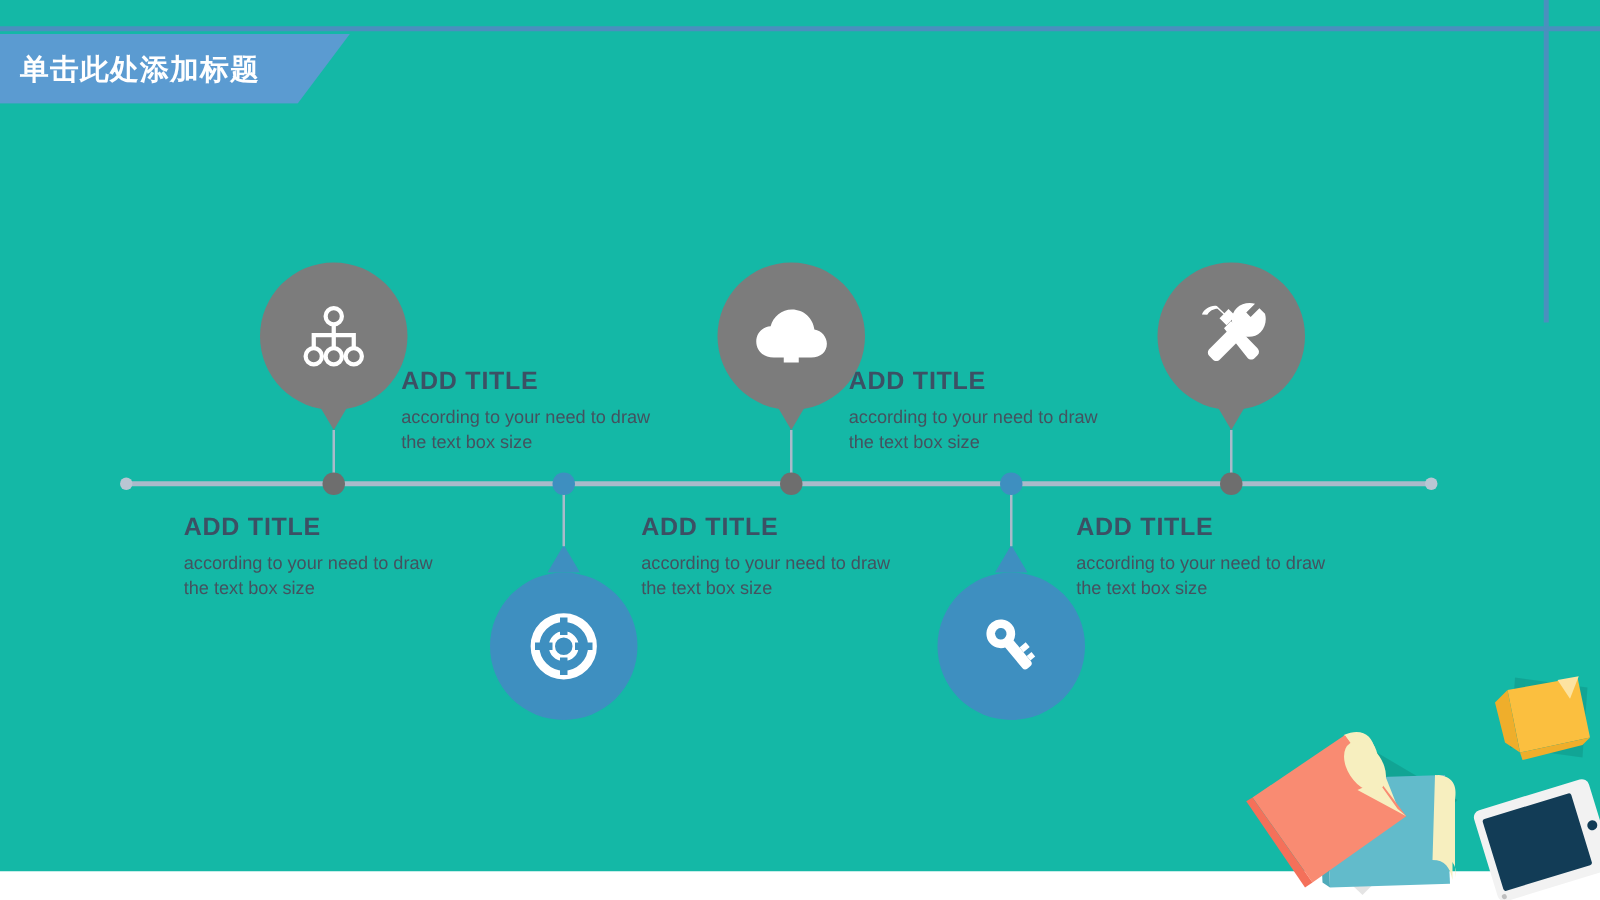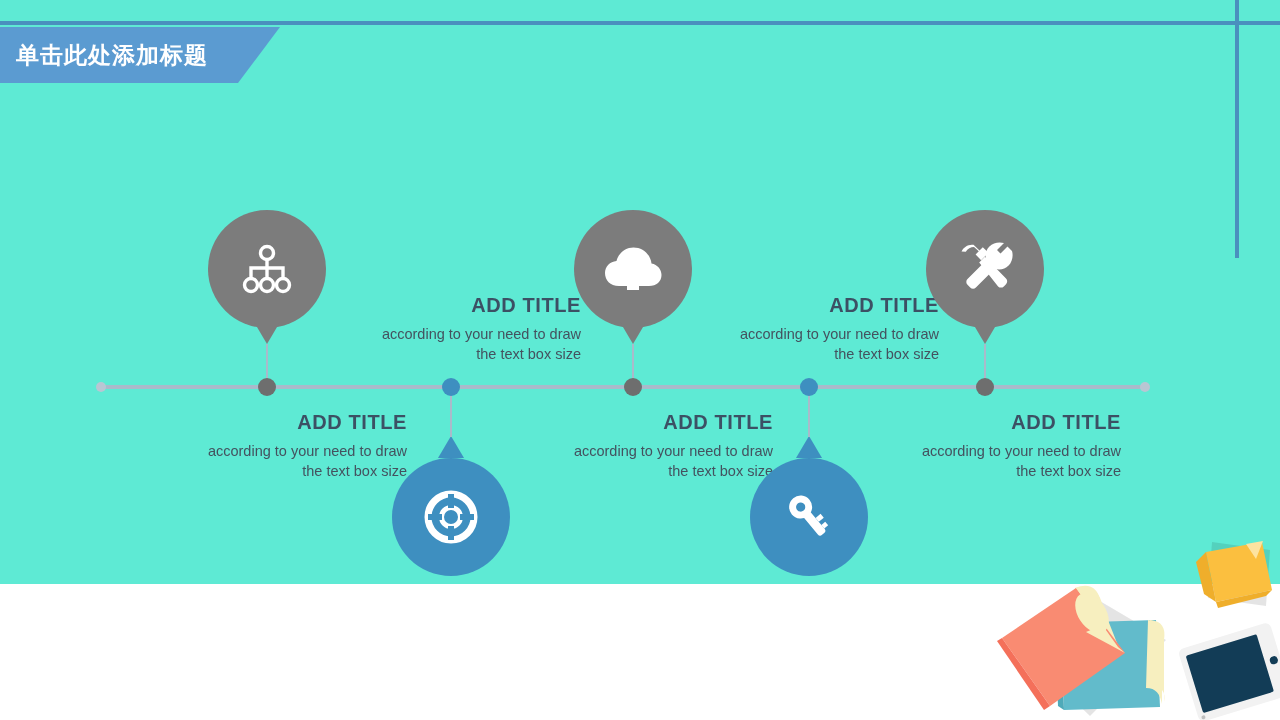--- a/index.html
+++ b/index.html
@@ -6,22 +6,22 @@
   html, body {
     margin: 0; padding: 0;
     width: 1280px; height: 720px;
     background: #ffffff;
     font-family: "Liberation Sans", sans-serif;
     overflow: hidden;
   }
   #slide {
     position: relative;
     width: 1280px;
-    height: 584px;
-    background: #5eead4;
+    height: 697px;
+    background: #14b8a6;
   }
 
   
   .deco-hline {
     position: absolute;
     left: 0; top: 21px;
     width: 1280px; height: 4px;
     background: #4A90BE;
   }
   .deco-vline {
@@ -125,21 +125,21 @@
     width: 118px; height: 118px;
     display: flex;
     align-items: center;
     justify-content: center;
   }
 
   
   .caption {
     position: absolute;
     width: 260px;
-    text-align: right;
+    text-align: left;
   }
   .caption-title {
     font-size: 20px;
     font-weight: bold;
     color: #3C5064;
     letter-spacing: 0.6px;
     margin-bottom: 7px;
     font-family: "Liberation Sans", sans-serif;
   }
   .caption-body {

